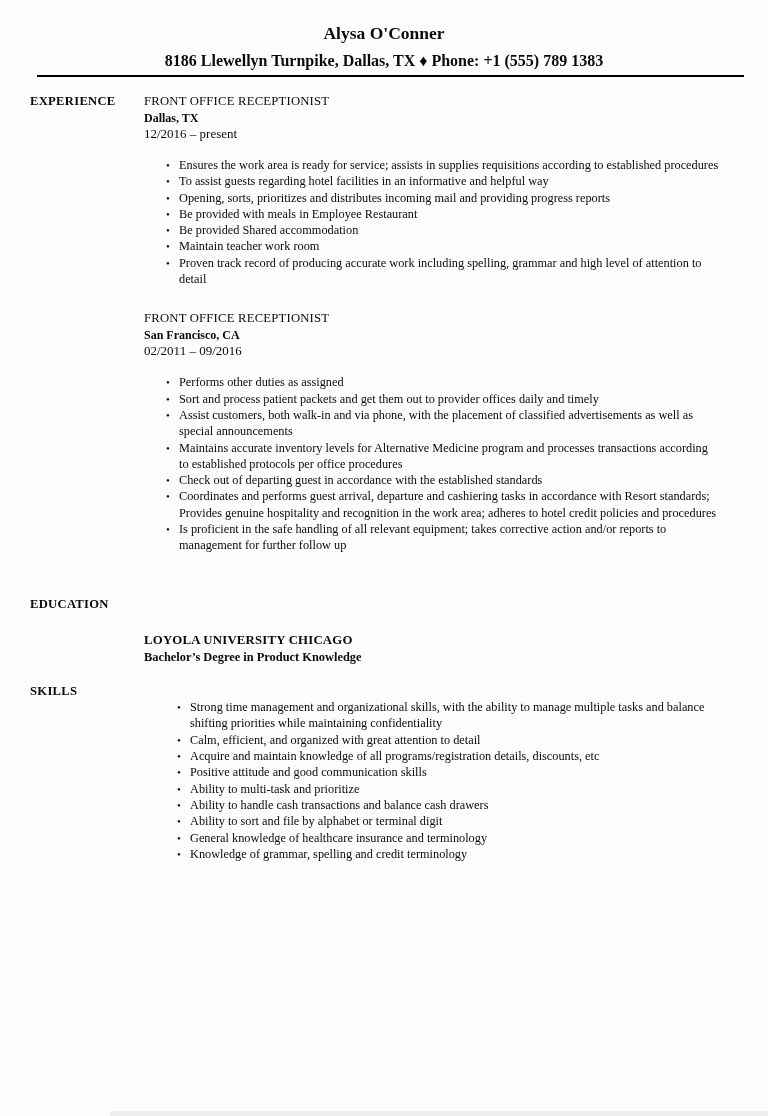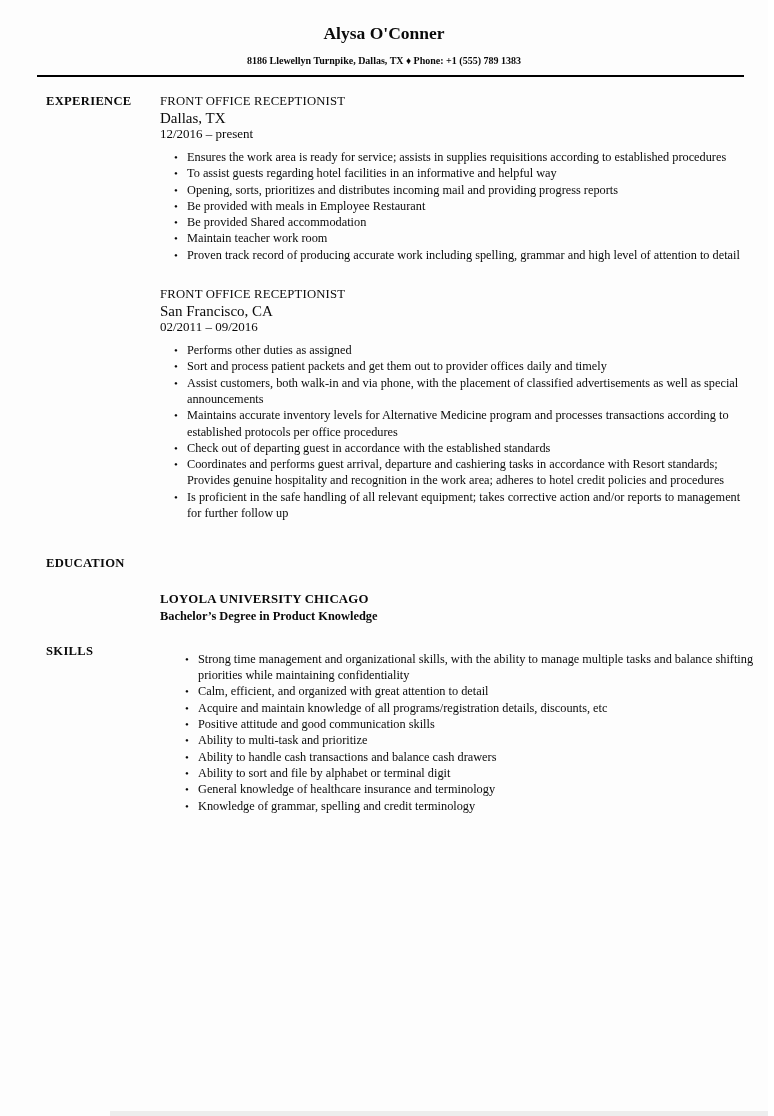--- a/index.html
+++ b/index.html
@@ -25,66 +25,66 @@
     text-align: center;
   }
   .candidate-name {
     margin: 0;
     font-size: 17.5px;
     line-height: 20px;
     font-weight: bold;
   }
   .contact-line {
     margin: 11px 0 4px 0;
-    font-size: 10px;
+    font-size: 16px;
     line-height: 14px;
     font-weight: bold;
   }
   .rule {
     margin: 7px 0 0 37px;
     width: 707px;
     height: 0;
     border-top: 2.5px solid #000000;
   }
   
   .section-row {
     display: grid;
     grid-template-columns: 114px 591px;
-    padding-left: 46px;
+    padding-left: 30px;
     box-sizing: border-box;
   }
   .row-experience { margin-top: 16px; }
   .row-education  { margin-top: 26px; }
   .row-skills     { margin-top: 18px; gap: 11px; }
   .section-label {
     font-weight: bold;
     font-size: 12.6px;
     letter-spacing: 0.3px;
     line-height: 16.3px;
   }
   
   .job + .job { margin-top: 23px; }
   .job-title {
     font-weight: normal;
     font-size: 12.7px;
     letter-spacing: 0.2px;
     line-height: 16.5px;
   }
   .job-location {
-    font-weight: normal;
-    font-size: 15px;
+    font-weight: bold;
+    font-size: 12px;
     line-height: 16px;
   }
   .job-dates {
     font-size: 13px;
     line-height: 15.5px;
   }
   
   ul.bullets {
-    margin: 8px;
+    margin: 16px;
     padding: 0 0 0 6px;
     list-style: none;
   }
   ul.bullets li {
     position: relative;
     padding-left: 13px;
   }
   ul.bullets li::before {
     content: "\2022";
     position: absolute;

